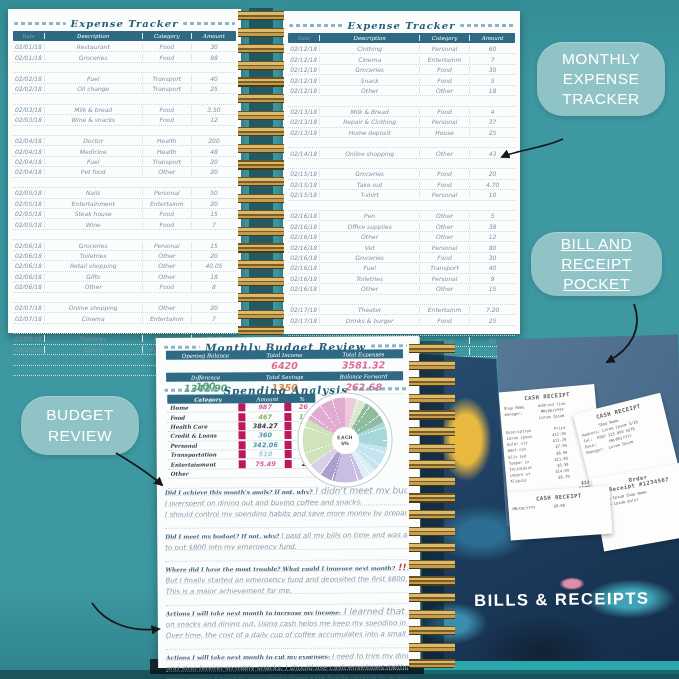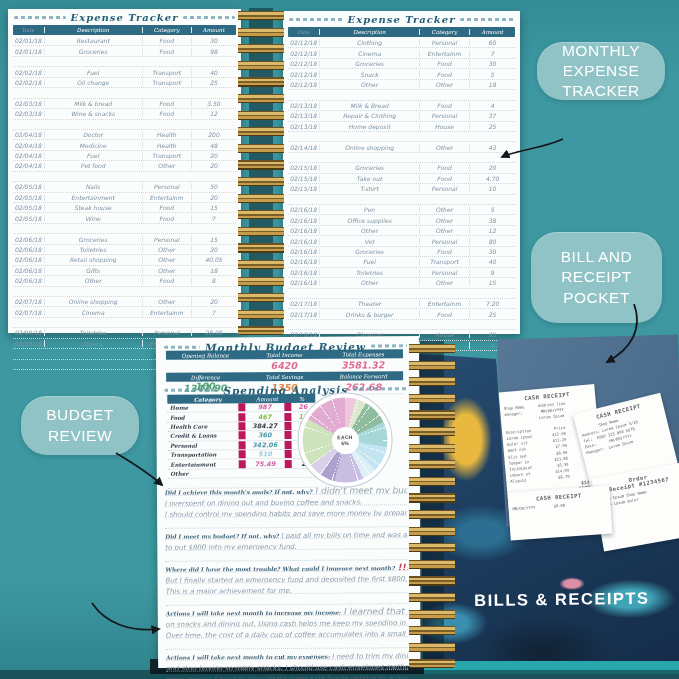--- a/index.html
+++ b/index.html
@@ -4,21 +4,21 @@
 <style>
   html,body{margin:0;padding:0;background:#23323a;}
   #stage{position:relative;width:679px;height:679px;overflow:hidden;
     background:linear-gradient(180deg,#348d96 0%,#3d98a1 12%,#3d98a1 86%,#2f828c 100%);
     font-family:"Liberation Sans",sans-serif;}
   
   .page{position:absolute;background:#fbfcfc;box-shadow:0 4px 9px rgba(5,30,36,.4);}
   #pageL{left:8px;top:9px;width:233px;height:324px;}
   #pageR{left:283px;top:11px;width:237px;height:323px;}
   #pageB{left:157px;top:337px;width:263px;height:330px;transform:rotate(-.4deg);z-index:6;}
-  .title-row{display:flex;align-items:center;height:13px;margin:2px 6px 0;}
+  .title-row{display:flex;align-items:center;height:13px;margin:8px 6px 0;}
   .squig{flex:1;height:3px;border-radius:2px;opacity:.75;
     background:repeating-linear-gradient(90deg,#679cb0 0 4px,transparent 4px 7px);}
   .fancy{font-family:"DejaVu Serif",serif;font-style:italic;font-weight:bold;
     color:#245e78;font-size:10px;letter-spacing:1px;white-space:nowrap;padding:0 5px;}
   
   .t-wrap{margin:1px 5px 0;}
   .t-row{display:flex;align-items:center;}
   .c{min-width:0;overflow:hidden;text-align:center;}
   .head .t-row{background:#2e6a84;height:10px;border-radius:1px;}
   .head .c{color:#fff;font-family:"DejaVu Serif",serif;font-style:italic;font-size:5.5px;}
@@ -715,24 +715,24 @@
         <div class="t-row"><div class="c c0 a">Over time, the cost of a daily cup of coffee accumulates into a small fortune.</div></div>
         <div class="t-row"><div class="c c0 a"></div></div>
         <div class="t-row"><div class="c c0 q">Actions I will take next month to cut my expenses:</div><div class="c c1 a">  I need to trim my dining out budget</div></div>
         <div class="t-row"><div class="c c0 a">and stop buying so many snacks. I should use cash envelopes method to save even</div></div>
         <div class="t-row"><div class="c c0 a">more money. I need to investigate some side hustle options to acquire more income.</div></div>
       </div>
   </div>
 
   <div class="rings" id="ringsBot"></div>
 
-  <div class="bubble" style="left:537px;top:42px;width:128px;height:58px;">MONTHLY
+  <div class="bubble" style="left:537px;top:42px;width:128px;height:74px;">MONTHLY
 EXPENSE
 TRACKER</div>
-  <div class="bubble" style="left:531px;top:232px;width:131px;height:91px;">BILL AND
+  <div class="bubble" style="left:531px;top:232px;width:131px;height:64px;text-decoration:underline;">BILL AND
 RECEIPT
 POCKET</div>
   <div class="bubble" style="left:21px;top:396px;width:118px;height:59px;">BUDGET
 REVIEW</div>
 
   <svg id="arrows" viewBox="0 0 679 679">
     <defs>
       <marker id="ah" viewBox="0 0 10 10" refX="8" refY="5" markerWidth="5.5" markerHeight="5.5" orient="auto-start-reverse">
         <path d="M0,0 L10,5 L0,10 z" fill="#15181a"></path>
       </marker>

